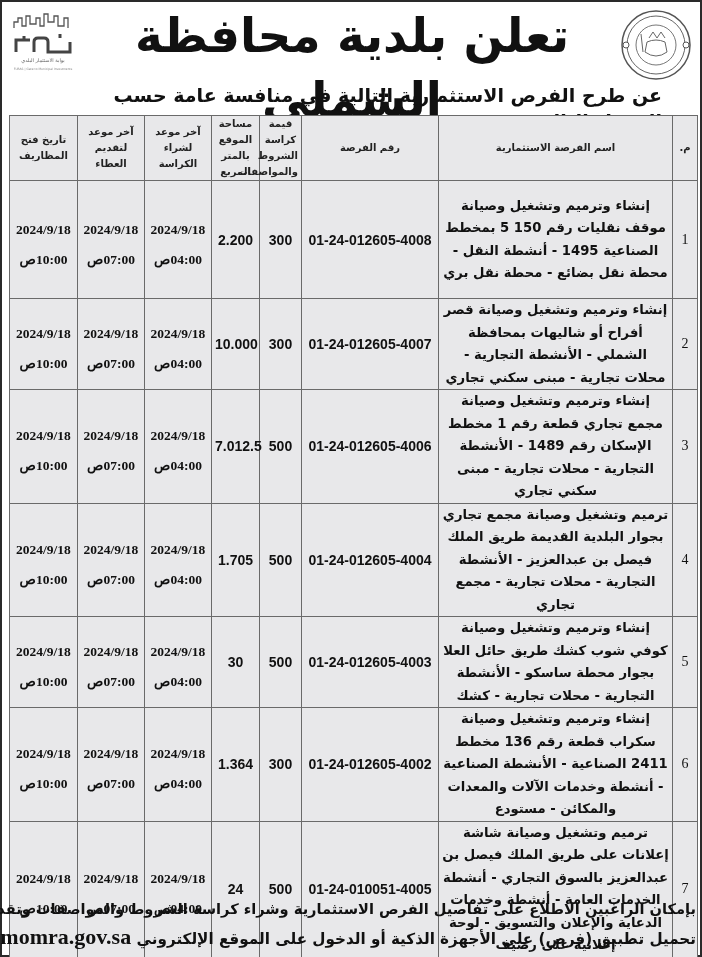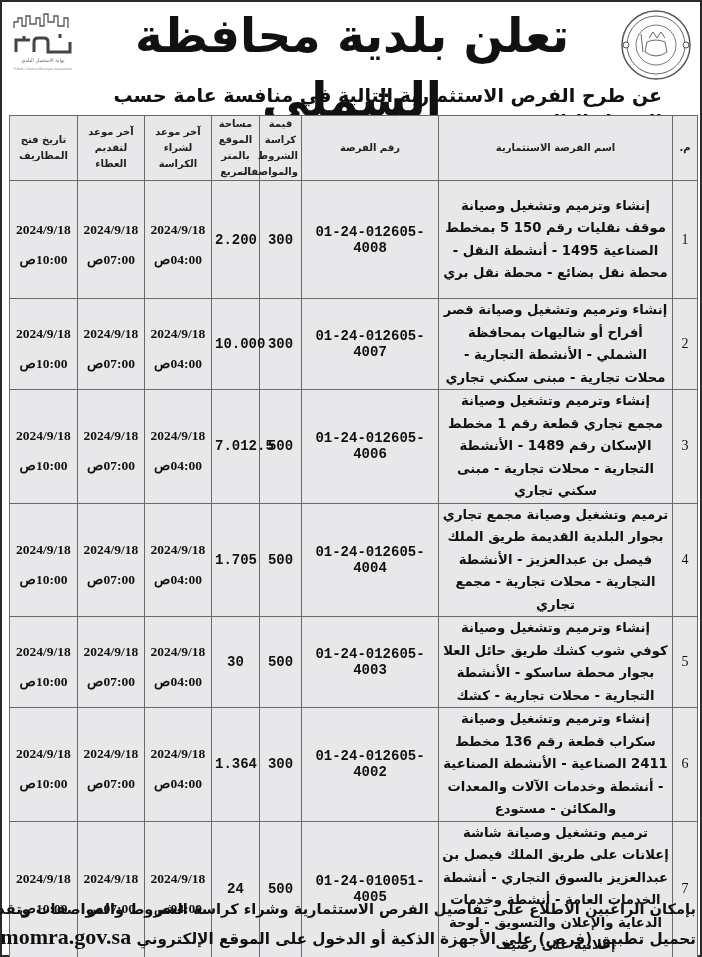--- a/index.html
+++ b/index.html
@@ -8,21 +8,21 @@
   .header{position:absolute;left:0;top:0;width:698px;height:86px;}
   .logo-left{position:absolute;left:8px;top:6px;width:66px;height:68px;}
   .seal{position:absolute;left:617px;top:6px;width:74px;height:74px;}
   .title{position:absolute;left:90px;top:2px;width:520px;text-align:center;font-size:47px;font-weight:bold;direction:rtl;line-height:64px;letter-spacing:1px;}
   .subtitle{position:absolute;left:40px;top:80px;width:620px;text-align:right;font-size:19px;font-weight:bold;direction:rtl;line-height:26px;}
   table.grid{position:absolute;left:7px;top:113px;width:688px;border-collapse:collapse;direction:rtl;background:#e8e8ea;table-layout:fixed;}
   table.grid th, table.grid td{border:1.5px solid #6a6a6a;text-align:center;vertical-align:middle;padding:0 3px;}
   table.grid th{font-size:10px;font-weight:bold;line-height:16px;height:58px;color:#222;}
   td.name{text-align:justify;text-align-last:center;font-size:13.2px;font-weight:bold;line-height:22.5px;padding:2px 5px 2px 6px;}
   td.idx{font-family:"Liberation Serif",serif;font-size:14px;}
-  td.num{font-family:Liberation Mono, monospace;font-weight:bold;font-size:14px;direction:ltr;margin-top:22px;}
+  td.num{font-family:Liberation Sans, sans-serif;font-weight:bold;font-size:14px;direction:ltr;margin-top:22px;}
   td.date{font-family:"Liberation Serif",serif;font-weight:bold;font-size:13.5px;line-height:20px;}
   td.date span{display:block;margin-top:10px;}
   .footer{position:absolute;left:6px;top:893px;width:688px;text-align:center;direction:rtl;font-weight:bold;}
   .footer .l1{font-size:14.6px;line-height:28px;white-space:nowrap;}
   .footer .l2{font-size:15.2px;line-height:28px;white-space:nowrap;}
   .footer .url{font-family:"Liberation Serif",serif;font-size:22px;font-weight:bold;direction:ltr;unicode-bidi:embed;}
 </style>
 </head>
 <body>
 

